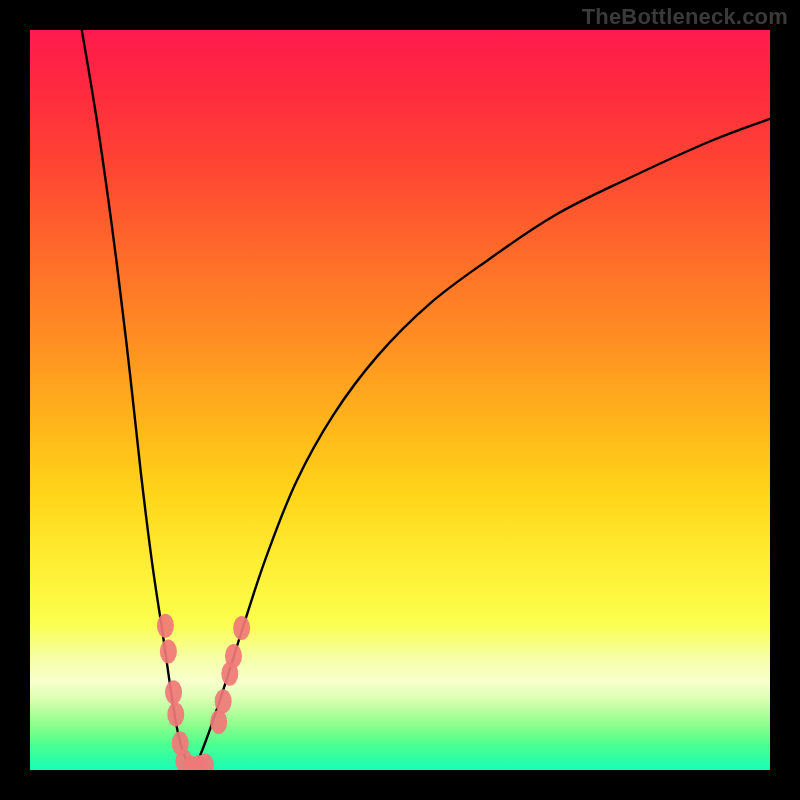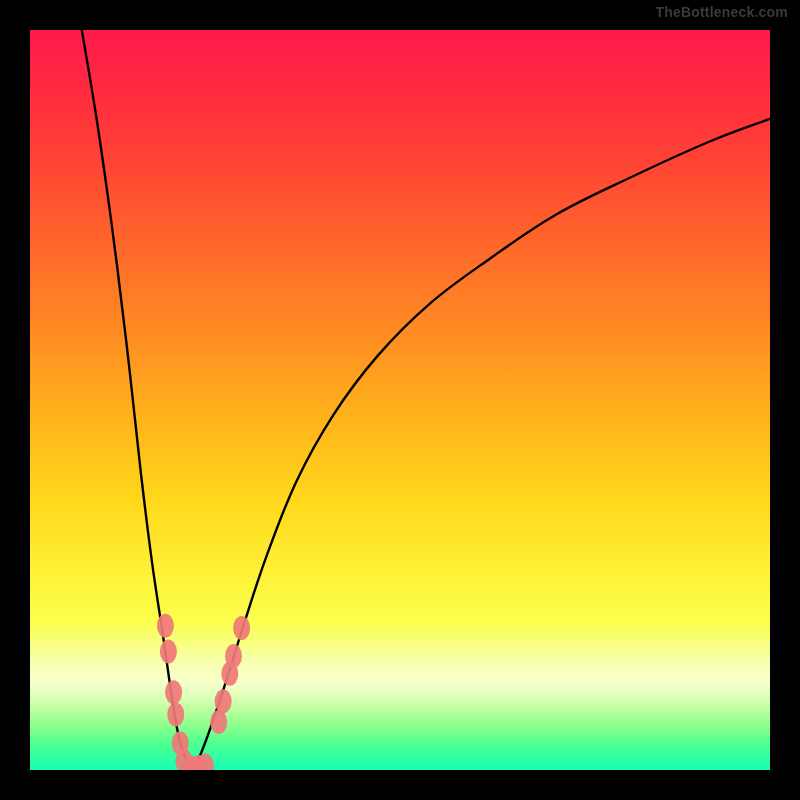--- a/index.html
+++ b/index.html
@@ -52,21 +52,21 @@
   }
   .svg-layer {
     position: absolute;
     inset: 0;
   }
   .watermark {
     position: absolute;
     top: 4px;
     right: 12px;
     color: #3a3a3a;
-    font-size: 14px;
+    font-size: 22px;
     font-weight: 600;
     letter-spacing: 0.2px;
     pointer-events: none;
     user-select: none;
   }
 </style>
 </head>
 <body>
 
 <div class="frame">

